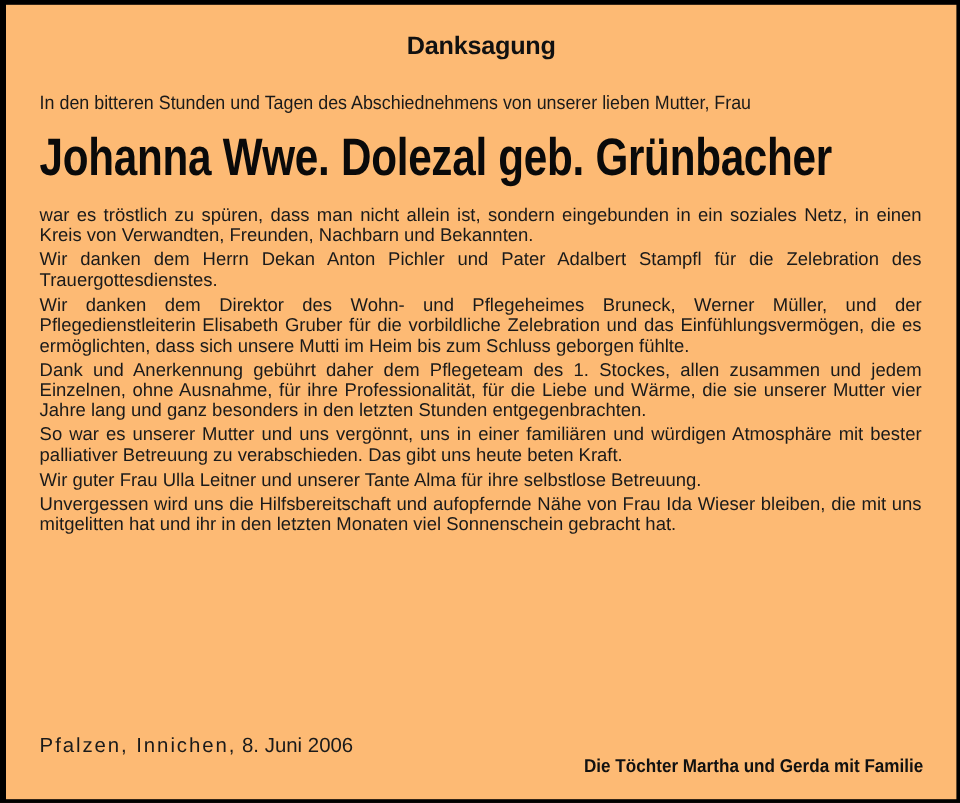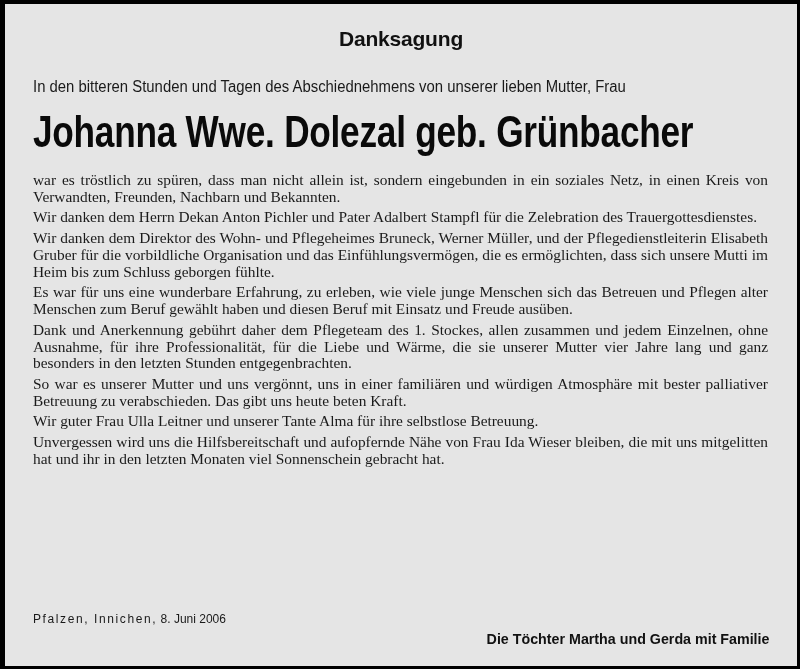--- a/index.html
+++ b/index.html
@@ -12,21 +12,21 @@
       height: 669px;
       overflow: hidden;
       position: relative;
     }
     .card {
       position: absolute;
       left: 5px;
       top: 4px;
       width: 792px;
       height: 662px;
-      background: #e5e5e5;
+      background: #fdba74;
       box-sizing: border-box;
     }
     .heading {
       position: absolute;
       left: 0;
       right: 0;
       top: 23px;
       text-align: center;
       font-family: "Liberation Sans", sans-serif;
       font-weight: bold;
@@ -58,37 +58,37 @@
       white-space: nowrap;
       transform: scaleX(0.80);
       transform-origin: left top;
       letter-spacing: -0.3px;
     }
     .body-text {
       position: absolute;
       left: 28px;
       top: 168px;
       width: 735px;
-      font-family: Liberation Serif, serif;
+      font-family: Liberation Sans, sans-serif;
       font-size: 15.4px;
       line-height: 16.9px;
       color: #1a1a1a;
       text-align: justify;
     }
     .body-text p {
       margin: 0 0 3.6px 0;
       text-align: justify;
       text-align-last: left;
     }
     .place-date {
       position: absolute;
       left: 28px;
       top: 608px;
       font-family: "Liberation Sans", sans-serif;
-      font-size: 12px;
+      font-size: 17px;
       color: #1a1a1a;
       white-space: nowrap;
     }
     .place-date .spaced {
       letter-spacing: 1.6px;
     }
     .signature {
       position: absolute;
       right: 28px;
       top: 626px;
@@ -107,22 +107,21 @@
 <div class="card">
   <div class="heading">Danksagung</div>
 
   <div class="intro">In den bitteren Stunden und Tagen des Abschiednehmens von unserer lieben Mutter, Frau</div>
 
   <div class="name">Johanna Wwe. Dolezal geb. Grünbacher</div>
 
   <div class="body-text">
     <p>war es tröstlich zu spüren, dass man nicht allein ist, sondern eingebunden in ein soziales Netz, in einen Kreis von Verwandten, Freunden, Nachbarn und Bekannten.</p>
     <p>Wir danken dem Herrn Dekan Anton Pichler und Pater Adalbert Stampfl für die Zelebration des Trauergottesdienstes.</p>
-    <p>Wir danken dem Direktor des Wohn- und Pflegeheimes Bruneck, Werner Müller, und der Pflegedienstleiterin Elisabeth Gruber für die vorbildliche Organisation und das Einfühlungsvermögen, die es ermöglichten, dass sich unsere Mutti im Heim bis zum Schluss geborgen fühlte.</p>
-    <p>Es war für uns eine wunderbare Erfahrung, zu erleben, wie viele junge Menschen sich das Betreuen und Pflegen alter Menschen zum Beruf gewählt haben und diesen Beruf mit Einsatz und Freude ausüben.</p>
+    <p>Wir danken dem Direktor des Wohn- und Pflegeheimes Bruneck, Werner Müller, und der Pflegedienstleiterin Elisabeth Gruber für die vorbildliche Zelebration und das Einfühlungsvermögen, die es ermöglichten, dass sich unsere Mutti im Heim bis zum Schluss geborgen fühlte.</p>
     <p>Dank und Anerkennung gebührt daher dem Pflegeteam des 1. Stockes, allen zusammen und jedem Einzelnen, ohne Ausnahme, für ihre Professionalität, für die Liebe und Wärme, die sie unserer Mutter vier Jahre lang und ganz besonders in den letzten Stunden entgegenbrachten.</p>
     <p>So war es unserer Mutter und uns vergönnt, uns in einer familiären und würdigen Atmosphäre mit bester palliativer Betreuung zu verabschieden. Das gibt uns heute beten Kraft.</p>
     <p>Wir guter Frau Ulla Leitner und unserer Tante Alma für ihre selbstlose Betreuung.</p>
     <p>Unvergessen wird uns die Hilfsbereitschaft und aufopfernde Nähe von Frau Ida Wieser bleiben, die mit uns mitgelitten hat und ihr in den letzten Monaten viel Sonnenschein gebracht hat.</p>
   </div>
 
   <div class="place-date">
     <span class="spaced">Pfalzen, Innichen,</span>
     <span>8. Juni 2006</span>
   </div>

